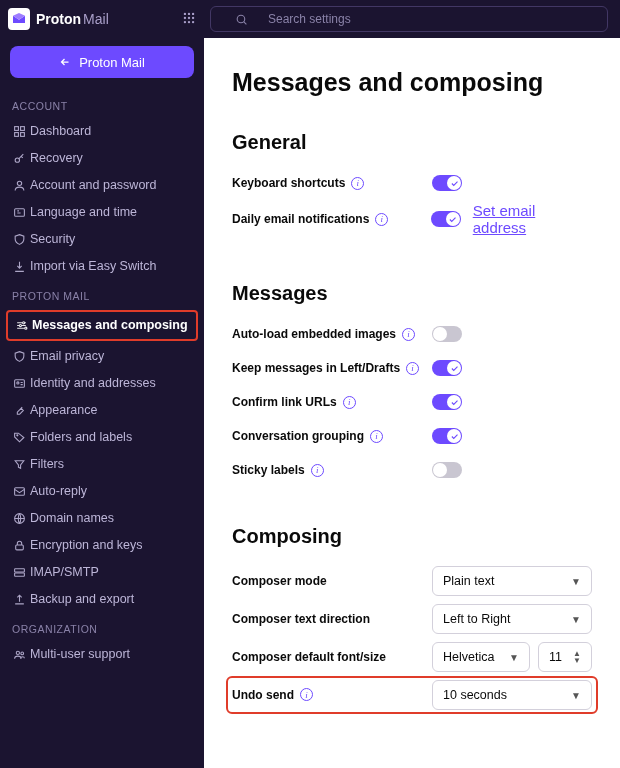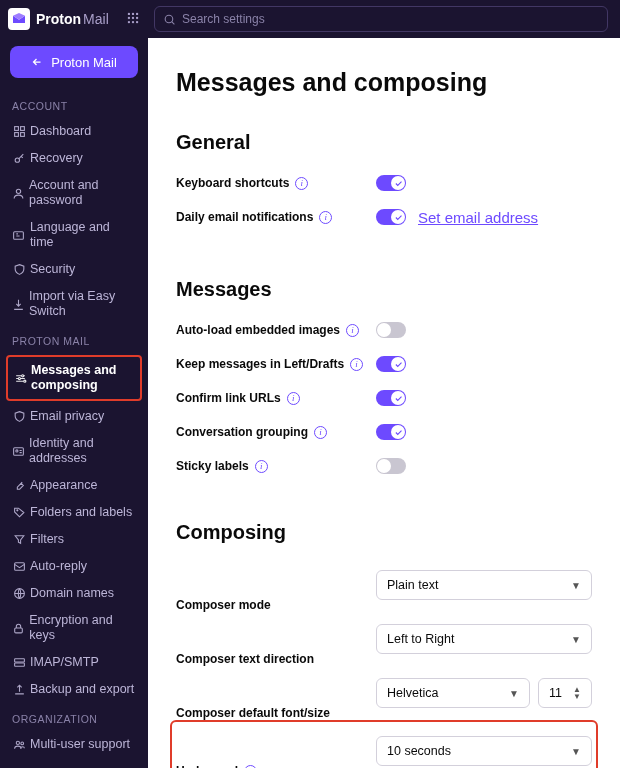--- a/index.html
+++ b/index.html
@@ -1,57 +1,57 @@
 <!DOCTYPE html>
 <html><head>
 <meta charset="utf-8">
 <style>
   * { box-sizing: border-box; margin: 0; padding: 0; }
   html, body { width: 620px; height: 768px; font-family: -apple-system, Helvetica, Arial, sans-serif; overflow: hidden; background:#fff;}
   .app { display:flex; height:100%; }
   
-  .sidebar { width:148px; background:#1b1430; color:#c9c3de; display:flex; flex-direction:column; font-size:12px; }
+  .sidebar { width:204px; background:#1b1430; color:#c9c3de; display:flex; flex-direction:column; font-size:12px; }
   .topbar-left { height:38px; display:flex; align-items:center; padding:0 8px; gap:6px;}
   .logo-icon { width:22px; height:22px; background:#fff; border-radius:4px; display:flex; align-items:center; justify-content:center;}
   .logo-icon svg{ width:16px; height:16px;}
   .logo-text { font-size:14px; font-weight:600; color:#fff;}
   .logo-text span { font-weight:400; color:#a99fc9;}
   .apps-icon {margin-left:auto; color:#a99fc9;}
   .back-btn { margin:8px 10px 12px 10px; height:32px; border-radius:8px; background:#6d4aff; color:#fff; display:flex; align-items:center; justify-content:center; gap:8px; font-size:13px; cursor:pointer;}
   .section-hdr { padding:10px 12px 6px 12px; font-size:10.5px; letter-spacing:.05em; color:#8a82a8; text-transform:uppercase;}
   .nav-item { display:flex; align-items:center; gap:4px; padding:6px 12px; cursor:pointer; color:#bdb6d8; font-size:12.5px; line-height:1.2;}
   .nav-item .ic { width:14px; height:14px; display:inline-flex; align-items:center; justify-content:center; opacity:.9;}
   .nav-item.active { color:#fff; font-weight:600;}
   .hl-box { border:2px solid #e03c2a; border-radius:4px; margin:2px 6px; }
   .hl-box .nav-item{padding:6px 6px;}
   
   .main { flex:1; display:flex; flex-direction:column; background:#fff; }
   .topbar-right { height:38px; background:#1b1430; display:flex; align-items:center; padding:0 12px 0 6px;}
-  .search { flex:1; height:26px; border:1px solid #423764; border-radius:6px; background:transparent; display:flex; align-items:center; padding:0 8px; gap:6px; color:#8a82a8;}
+  .search { flex:1; height:26px; border:1px solid #423764; border-radius:6px; background:transparent; display:flex; align-items:center; padding:0 24px; gap:20px; color:#8a82a8;}
   .search input{ flex:1; background:transparent; border:0; outline:0; color:#c9c3de; font-size:12px;}
   .search input::placeholder{color:#8a82a8;}
   .content { flex:1; overflow:auto; padding:30px 28px 20px 28px; color:#0a0a0a;}
   h1.page-title { font-size:25px; font-weight:700; margin-bottom:34px;}
   h2.sect { font-size:20px; font-weight:700; margin:24px 0 14px 0;}
   h2.sect.first{margin-top:0;}
   .row { display:flex; align-items:center; min-height:30px; margin-bottom:4px; font-size:12px; font-weight:600;}
   .row .label{ display:flex; align-items:center; gap:6px; width:200px;}
   .info-ic{ width:13px; height:13px; border:1px solid #6d4aff; border-radius:50%; display:inline-flex; align-items:center; justify-content:center; font-size:9px; color:#6d4aff; font-weight:400; font-style:italic; font-family:serif;}
   .toggle{ width:30px; height:16px; border-radius:10px; position:relative; cursor:pointer; flex:none;}
   .toggle.on{ background:#6d4aff;}
   .toggle.off{ background:#c9c6d1;}
   .toggle .knob{ position:absolute; width:14px; height:14px; border-radius:50%; background:#fff; top:1px; display:flex; align-items:center; justify-content:center;}
   .toggle.on .knob{ right:1px; }
   .toggle.off .knob{ left:1px;}
   .toggle.on .knob svg{width:9px;height:9px; color:#6d4aff;}
   .link{ color:#6d4aff; text-decoration:underline; font-weight:500; font-size:15px; margin-left:12px; cursor:pointer;}
   .select{ height:30px; border:1px solid #d3d0db; border-radius:6px; background:#fff; display:flex; align-items:center; justify-content:space-between; padding:0 10px; font-size:12.5px; font-weight:400; cursor:pointer; min-width:0;}
   .select .caret{ font-size:10px; color:#555;}
   .compose-row{ display:flex; align-items:center; min-height:38px; font-size:12px; font-weight:600; gap:10px;}
-  .compose-row .label{ width:190px; display:flex; align-items:flex-end; gap:6px;margin-top:40px;}
+  .compose-row .label{ width:190px; display:flex; align-items:flex-start; gap:6px;}
   .compose-row .ctrl{ flex:1; display:flex; gap:8px;}
   .hl-outline{ border:2px solid #e03c2a; border-radius:6px; padding:2px 4px; margin:0 -6px;}
 </style>
 </head>
 <body>
 
 <div class="app">
   <div class="sidebar">
     <div class="topbar-left">
       <div class="logo-icon">

